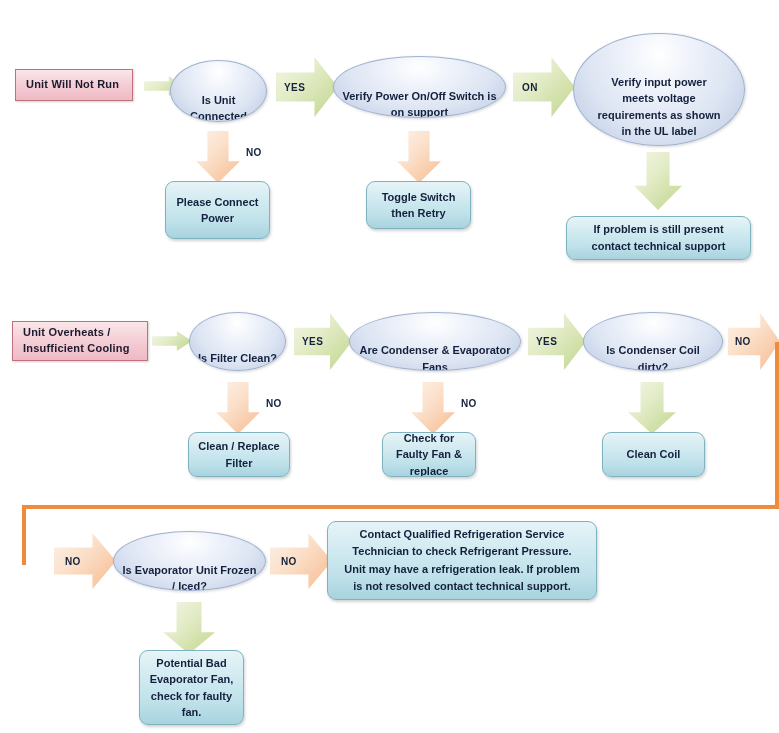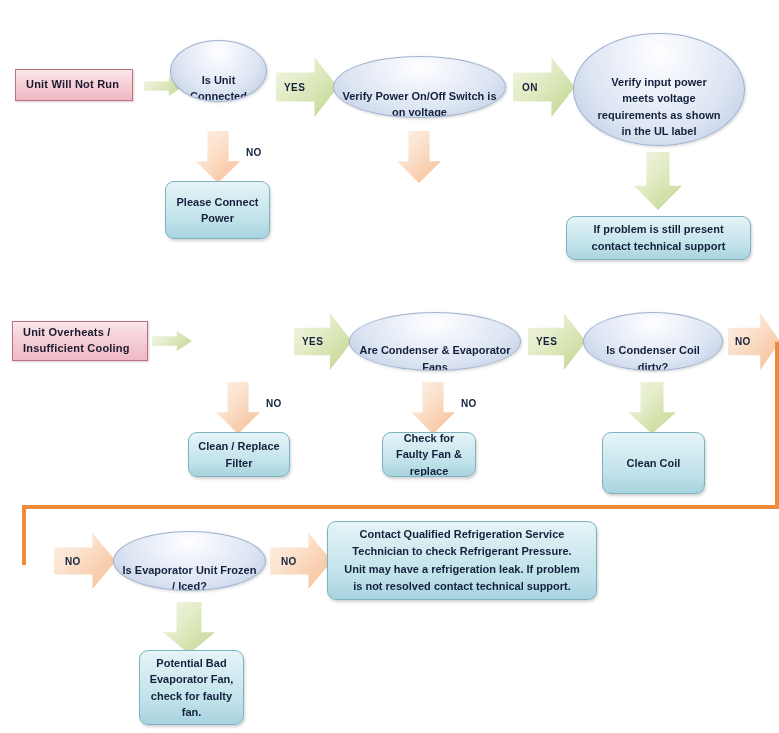--- a/index.html
+++ b/index.html
@@ -98,52 +98,55 @@
 
   <div class="node pink-box" style="left:15px;top:69px;width:118px;height:32px;">
     <span class="txt">Unit Will Not Run</span>
   </div>
 
   <div class="arrow arrow-right green" style="left:144px;top:76px;width:40px;height:20px;">
     <div class="body"></div>
     <span class="lbl"></span>
   </div>
 
-  <div class="node ellipse" style="left:170px;top:40px;width:97px;height:62px;">
+  <div class="node ellipse" style="left:170px;top:60px;width:97px;height:62px;">
     <span class="txt">Is Unit Connected</span>
   </div>
 
   <div class="arrow arrow-right green" style="left:276px;top:57px;width:62px;height:60px;">
     <div class="body"></div>
     <span class="lbl" style="left:8px;">YES</span>
   </div>
 
   <div class="arrow arrow-down peach" style="left:196px;top:131px;width:44px;height:52px;">
     <div class="body"></div>
     <span class="lbl" style="left:50px;top:16px;">NO</span>
   </div>
 
   <div class="node cyan-box" style="left:165px;top:181px;width:105px;height:58px;">
     <span class="txt">Please Connect Power</span>
   </div>
 
   <div class="node ellipse" style="left:333px;top:56px;width:173px;height:62px;">
-    <span class="txt">Verify Power On/Off Switch is on voltage</span>
+    <span class="txt">Verify Power On/Off Switch is on support</span>
   </div>
 
   <div class="arrow arrow-right green" style="left:513px;top:57px;width:62px;height:60px;">
     <div class="body"></div>
     <span class="lbl" style="left:9px;text-align:right;">ON</span>
   </div>
 
   <div class="arrow arrow-down peach" style="left:397px;top:131px;width:44px;height:52px;">
     <div class="body"></div>
     <span class="lbl" style="left:50px;top:16px;"></span>
   </div>
 
+  <div class="node cyan-box" style="left:366px;top:181px;width:105px;height:48px;">
+    <span class="txt">Toggle Switch then Retry</span>
+  </div>
 
   <div class="node ellipse" style="left:573px;top:33px;width:172px;height:113px;">
     <span class="txt" style="padding:0 22px;">Verify input power meets voltage requirements as shown in the UL label</span>
   </div>
 
   <div class="arrow arrow-down green" style="left:634px;top:152px;width:48px;height:58px;">
     <div class="body"></div>
     <span class="lbl" style="left:54px;top:16px;"></span>
   </div>
 
@@ -153,20 +156,23 @@
 
   <div class="node pink-box" style="left:12px;top:321px;width:136px;height:40px;">
     <span class="txt">Unit Overheats / Insufficient Cooling</span>
   </div>
 
   <div class="arrow arrow-right green" style="left:152px;top:331px;width:40px;height:20px;">
     <div class="body"></div>
     <span class="lbl"></span>
   </div>
 
+  <div class="node ellipse" style="left:189px;top:312px;width:97px;height:59px;">
+    <span class="txt">Is Filter Clean?</span>
+  </div>
 
   <div class="arrow arrow-right green" style="left:294px;top:313px;width:58px;height:57px;">
     <div class="body"></div>
     <span class="lbl" style="left:8px;">YES</span>
   </div>
 
   <div class="arrow arrow-down peach" style="left:216px;top:382px;width:44px;height:52px;">
     <div class="body"></div>
     <span class="lbl" style="left:50px;top:16px;">NO</span>
   </div>
@@ -200,21 +206,21 @@
   <div class="arrow arrow-right peach" style="left:728px;top:313px;width:52px;height:57px;">
     <div class="body"></div>
     <span class="lbl" style="left:7px;">NO</span>
   </div>
 
   <div class="arrow arrow-down green" style="left:628px;top:382px;width:48px;height:52px;">
     <div class="body"></div>
     <span class="lbl" style="left:54px;top:16px;"></span>
   </div>
 
-  <div class="node cyan-box" style="left:602px;top:432px;width:103px;height:62px;">
+  <div class="node cyan-box" style="left:602px;top:432px;width:103px;height:45px;">
     <span class="txt">Clean Coil</span>
   </div>
 
   <div class="orange-line" style="left:775px;top:342px;width:4px;height:167px;"></div>
   <div class="orange-line" style="left:22px;top:505px;width:757px;height:4px;"></div>
   <div class="orange-line" style="left:22px;top:505px;width:4px;height:60px;"></div>
 
   <div class="arrow arrow-right peach" style="left:54px;top:533px;width:62px;height:56px;">
     <div class="body"></div>
     <span class="lbl" style="left:11px;">NO</span>

